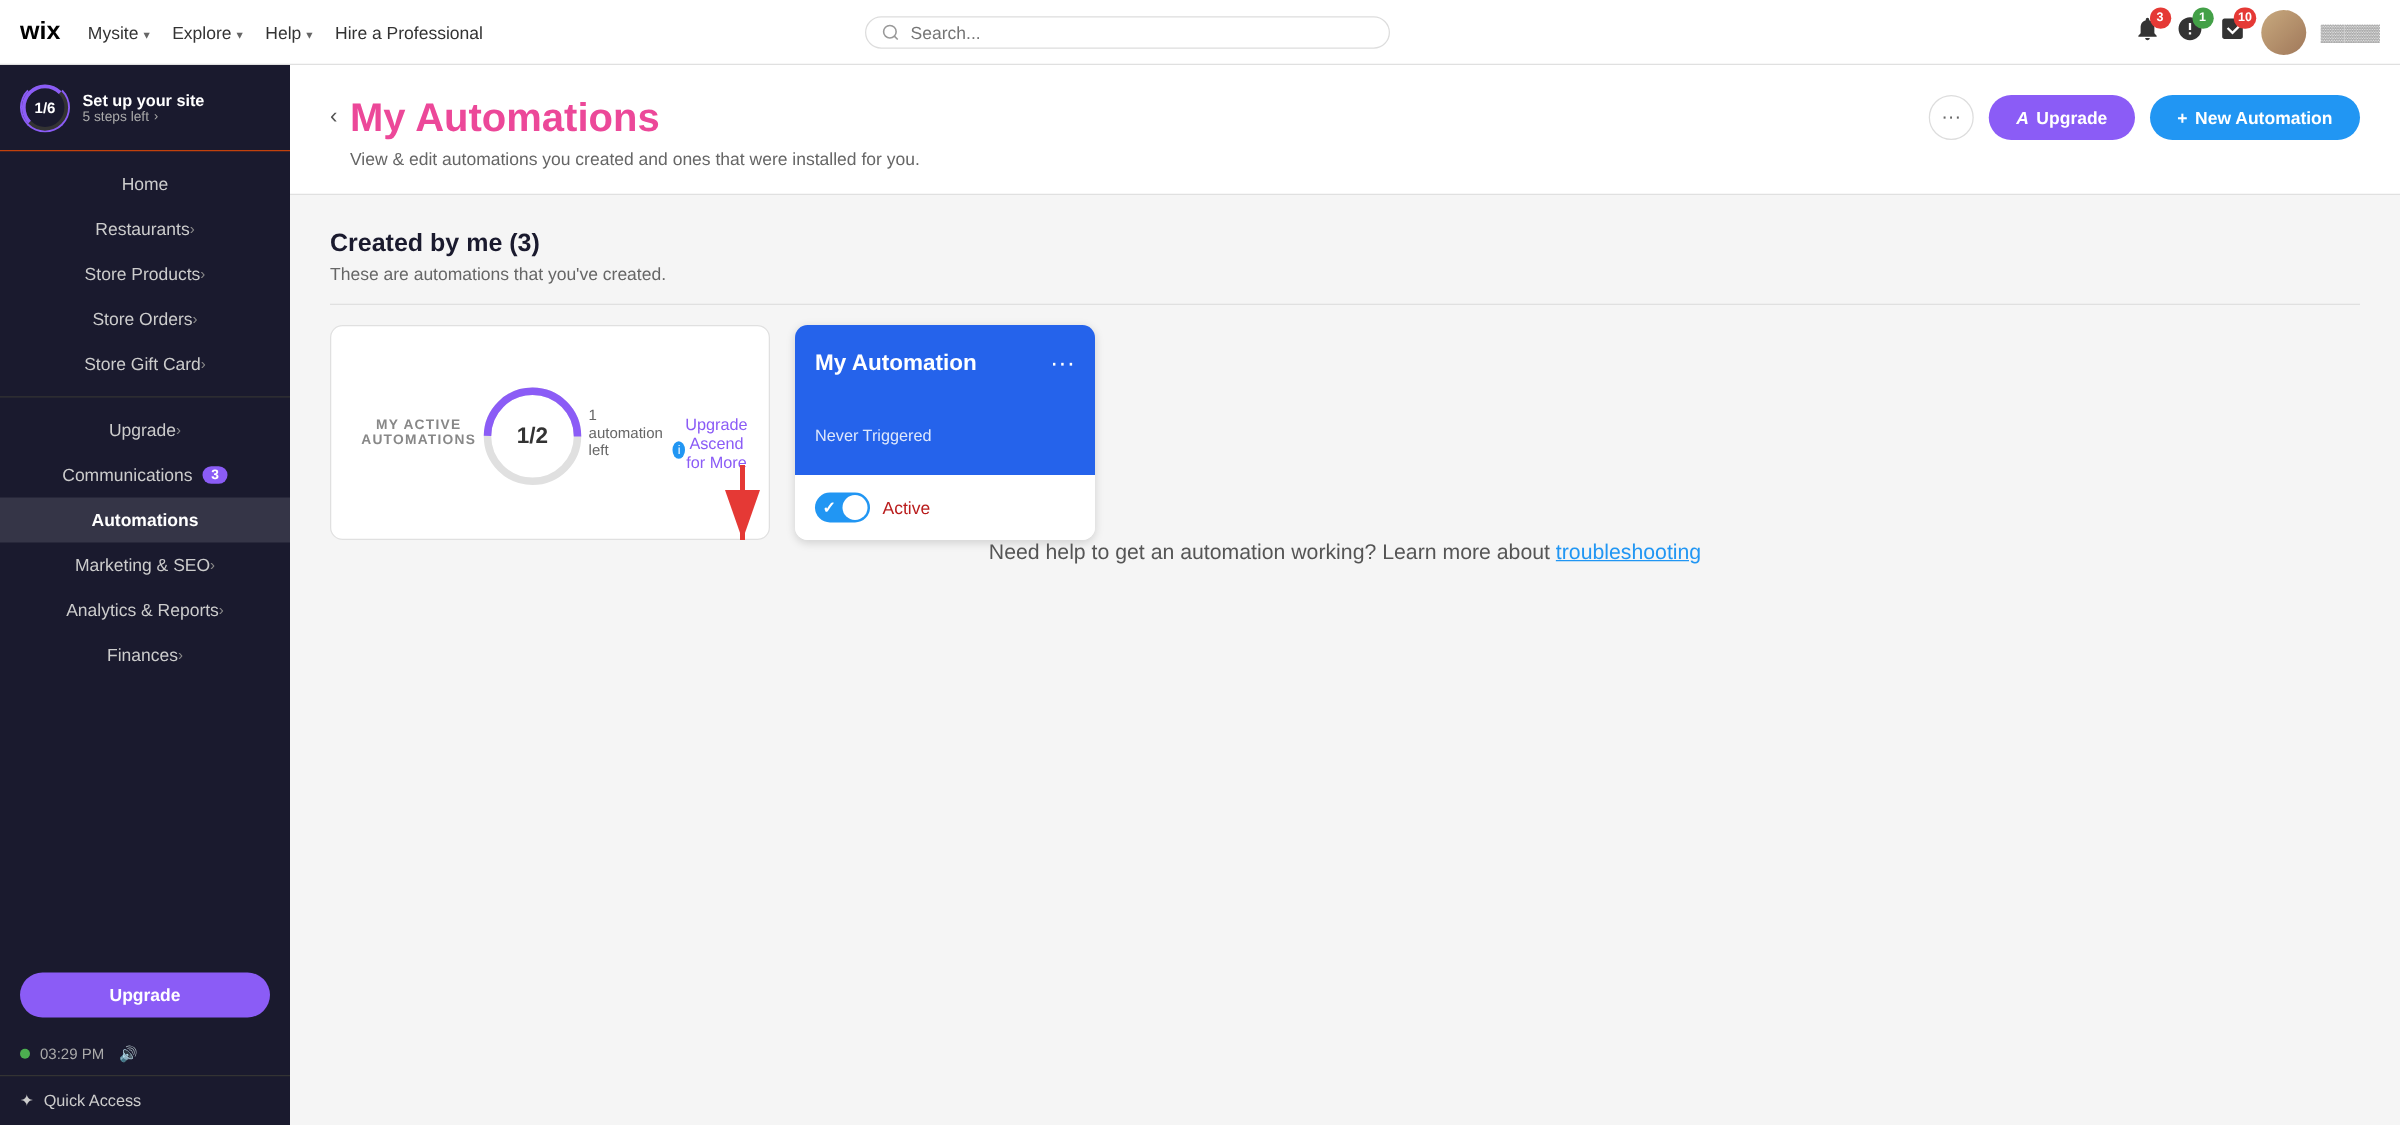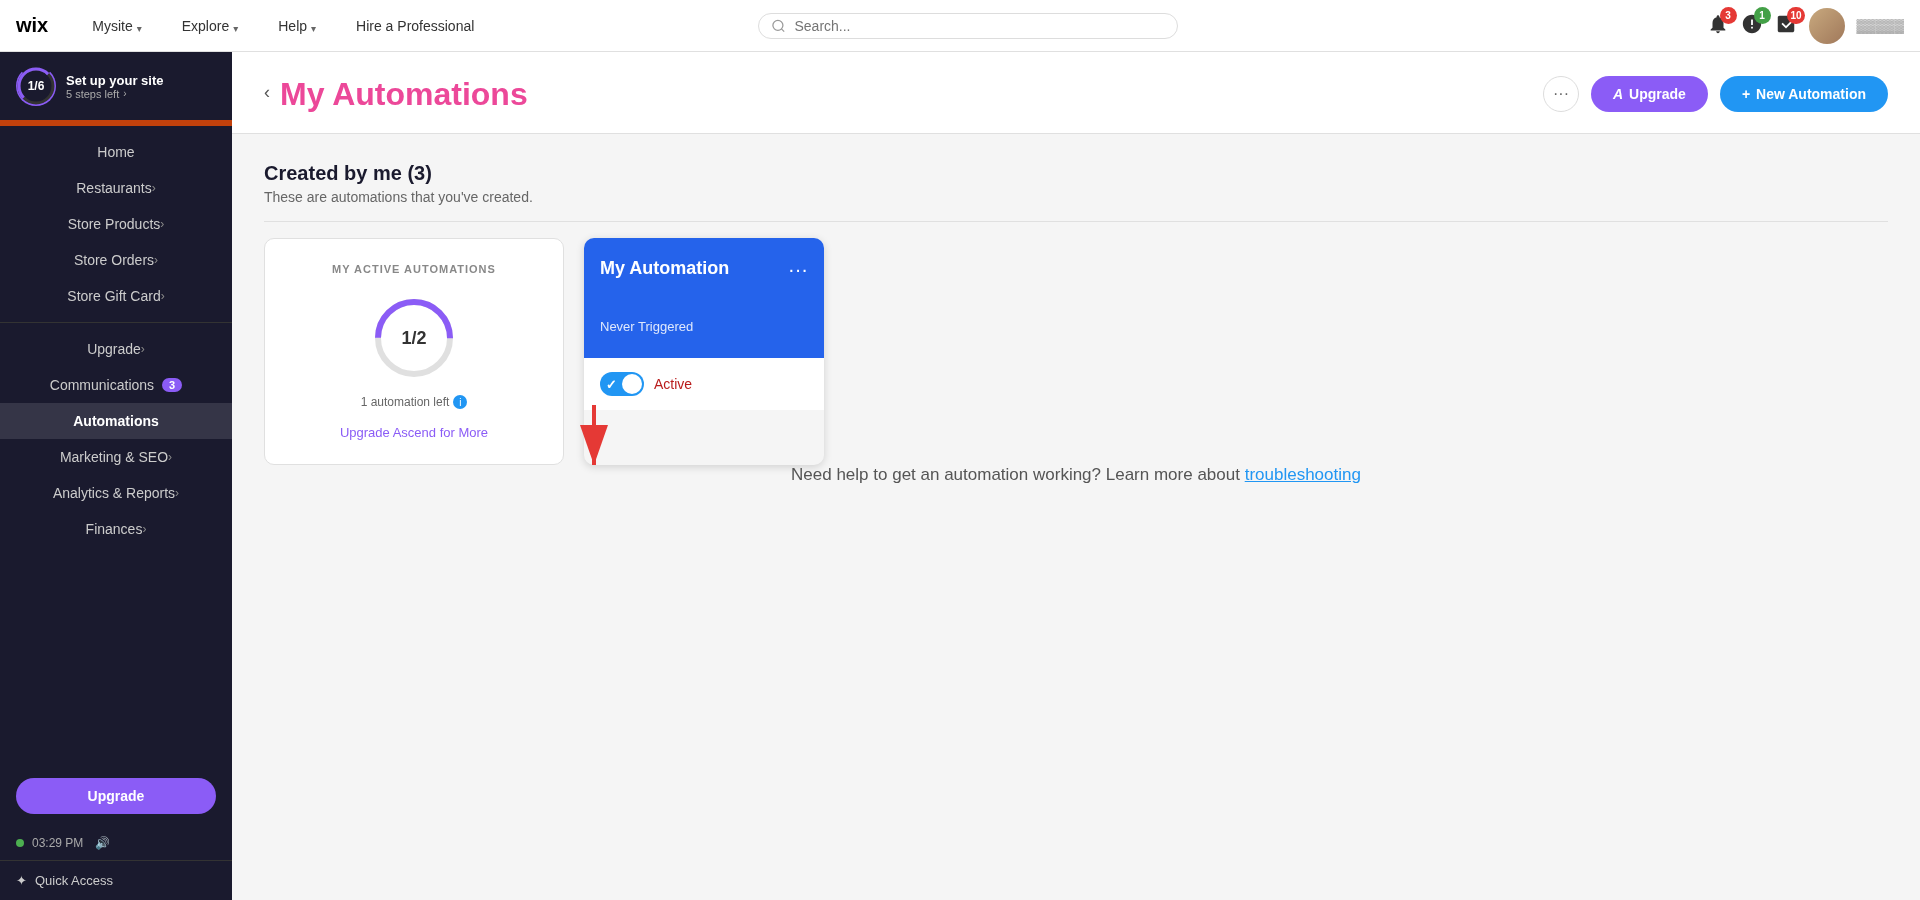--- a/index.html
+++ b/index.html
@@ -2,21 +2,21 @@
 <html><head>
   <meta charset="utf-8">
   <style>
     * { box-sizing: border-box; margin: 0; padding: 0; }
     body { font-family: 'Helvetica Neue', Arial, sans-serif; background: #f5f5f5; display: flex; flex-direction: column; height: 900px; overflow: hidden; }
 
     
     .topnav {
       display: flex; align-items: center; background: #fff;
       height: 52px; padding: 0 16px; border-bottom: 1px solid #e0e0e0;
-      flex-shrink: 0; gap: 24px;
+      flex-shrink: 0; gap: 2px;
     }
     .topnav-logo { font-weight: 900; font-size: 20px; color: #000; margin-right: 12px; }
     .topnav-btn {
       display: flex; align-items: flex-end; gap: 4px;
       background: none; border: none; cursor: pointer;
       font-size: 14px; color: #333; padding: 4px 8px; border-radius: 4px;
     }
     .topnav-chevron { font-size: 10px; color: #666; }
     .topnav-search {
       flex: 1; max-width: 420px; margin: 0 auto;
@@ -50,21 +50,21 @@
     .main-layout { display: flex; flex: 1; overflow: hidden; }
 
     
     .sidebar {
       width: 232px; background: #1a1a2e; color: #fff;
       display: flex; flex-direction: column;
       flex-shrink: 0; overflow-y: auto;
     }
     .sidebar-setup {
       display: flex; align-items: center; gap: 10px;
-      padding: 14px 16px; border-bottom: 6px solid #c2410c;
+      padding: 14px 16px; border-bottom: 1px solid #c2410c;
     }
     .setup-circle {
       width: 40px; height: 40px; border-radius: 50%;
       border: 3px solid #8b5cf6; border-top-color: transparent;
       display: flex; align-items: center; justify-content: center;
       font-size: 12px; font-weight: bold; color: #fff; flex-shrink: 0;
     }
     .setup-text { display: flex; flex-direction: column; }
     .setup-title { font-size: 13px; font-weight: 600; color: #fff; }
     .setup-sub { font-size: 11px; color: #aaa; display: flex; align-items: center; gap: 4px; }
@@ -137,21 +137,21 @@
     .section-title { font-size: 20px; font-weight: 700; color: #1a1a2e; }
     .section-sub { font-size: 14px; color: #666; margin-top: 4px; }
     .section-divider { border: none; border-top: 1px solid #e0e0e0; margin: 16px 0; }
 
     
     .cards-row { display: flex; gap: 20px; margin-top: 0; flex-wrap: wrap; }
 
     
     .card-active {
       background: #fff; border: 1px solid #e0e0e0; border-radius: 10px;
-      padding: 24px; width: 300px; display: flex; flex-direction: column;
+      padding: 24px; width: 352px; display: flex; flex-direction: row;
       align-items: center; justify-content: space-between;
     }
     .card-active-title {
       font-size: 11px; letter-spacing: 1px; color: #888;
       text-transform: uppercase; font-weight: 600; text-align: center;
     }
     .donut-wrap {
       position: relative; width: 90px; height: 90px; margin: 18px 0 12px;
     }
     .donut-wrap svg { width: 90px; height: 90px; }
@@ -363,20 +363,21 @@
     </div>
   </div>
 
   <div class="content">
 
     <div class="content-header">
       <div class="header-left">
         <button class="back-btn">‹</button>
         <div class="header-title-block">
           <h1 class="header-title">My Automations</h1>
+          <p class="header-subtitle">View &amp; edit automations you created and ones that were installed for you.</p>
         </div>
       </div>
       <div class="header-actions">
         <button class="btn-dots">···</button>
         <button class="btn-upgrade">
           <span style="font-weight:bold; font-style:italic;">A</span>
           <span>Upgrade</span>
         </button>
         <button class="btn-new-automation">
           <span>+</span>

